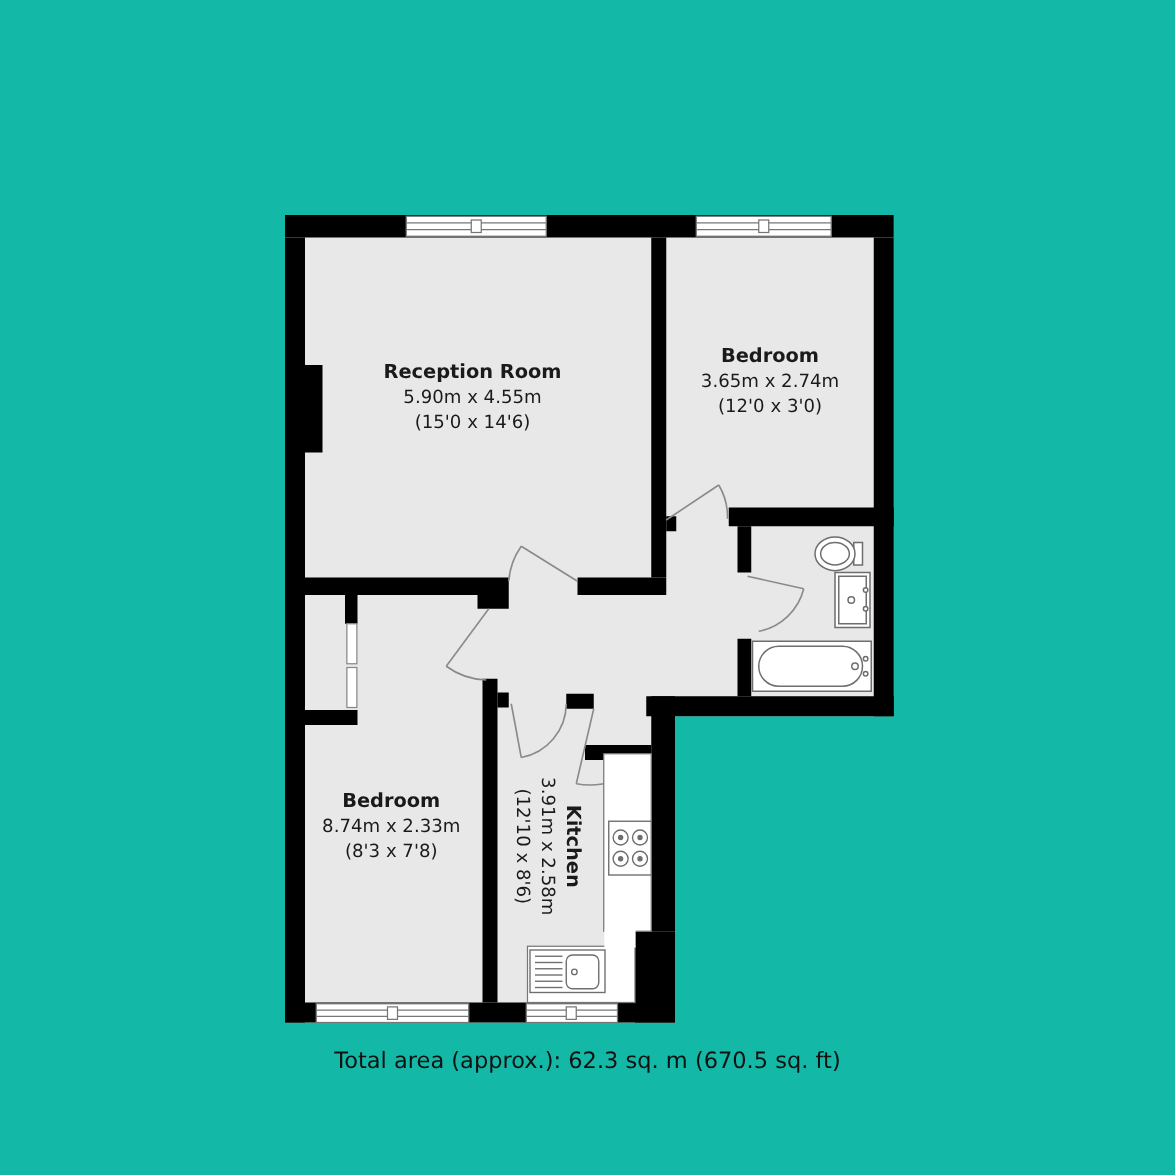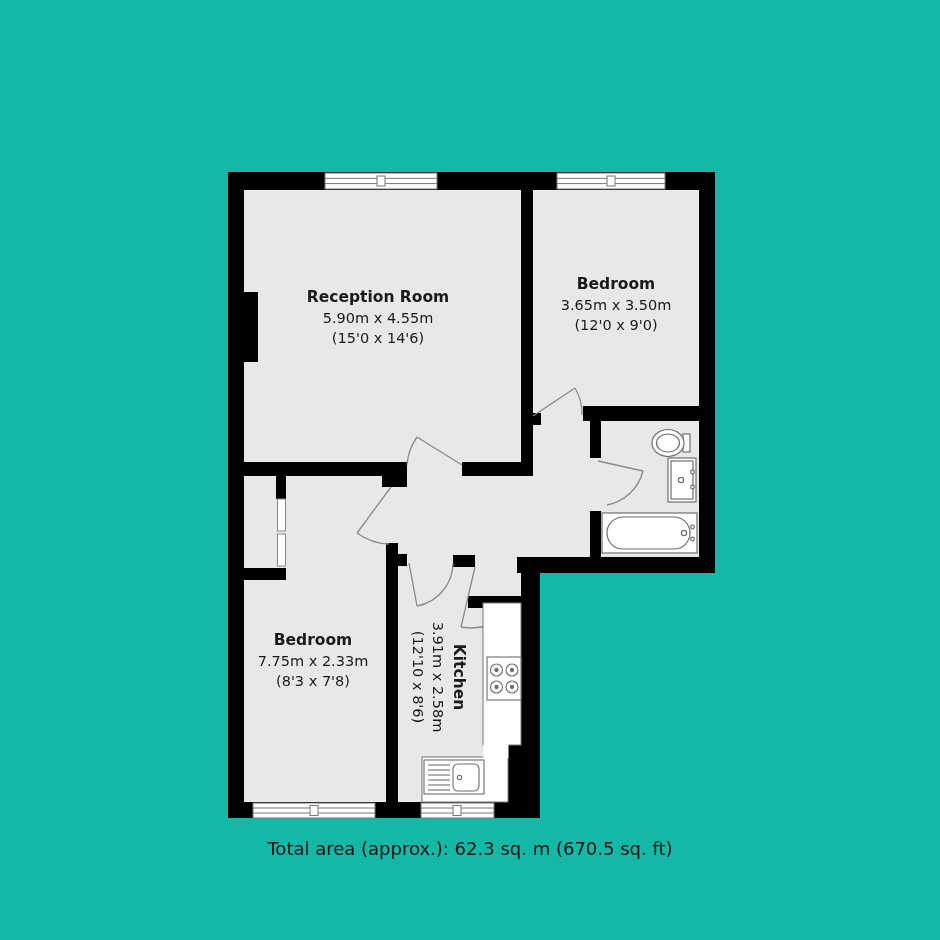--- a/index.html
+++ b/index.html
@@ -194,27 +194,27 @@
   </svg>
 
   <div class="room-label" style="left:378px; top:318px;">
     <div class="room-name">Reception Room</div>
     <div>5.90m x 4.55m</div>
     <div>(15'0 x 14'6)</div>
   </div>
 
   <div class="room-label" style="left:616px; top:305px;">
     <div class="room-name">Bedroom</div>
-    <div>3.65m x 3.50m</div>
-    <div>(12'0 x 9'0)</div>
+    <div>3.65m x 2.74m</div>
+    <div>(12'0 x 3'0)</div>
   </div>
 
   <div class="room-label" style="left:313px; top:661px;">
     <div class="room-name">Bedroom</div>
-    <div>7.75m x 2.33m</div>
+    <div>8.74m x 2.33m</div>
     <div>(8'3 x 7'8)</div>
   </div>
 
   <div class="room-label rotated" style="left:438px; top:677px;">
     <div class="room-name">Kitchen</div>
     <div>3.91m x 2.58m</div>
     <div>(12'10 x 8'6)</div>
   </div>
 
   <div class="footer-text">Total area (approx.): 62.3 sq. m (670.5 sq. ft)</div>

